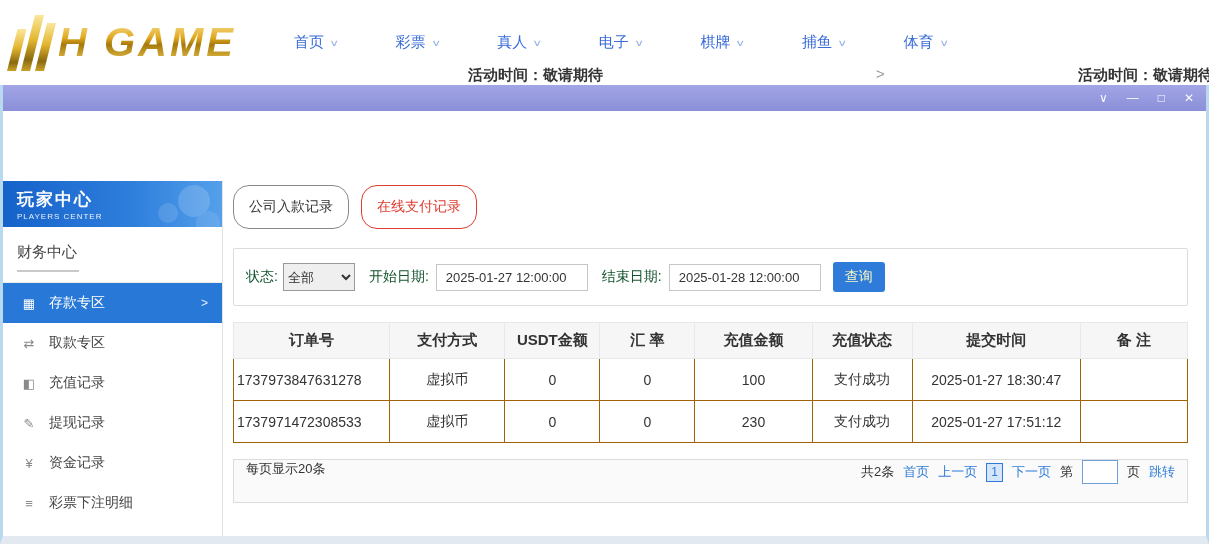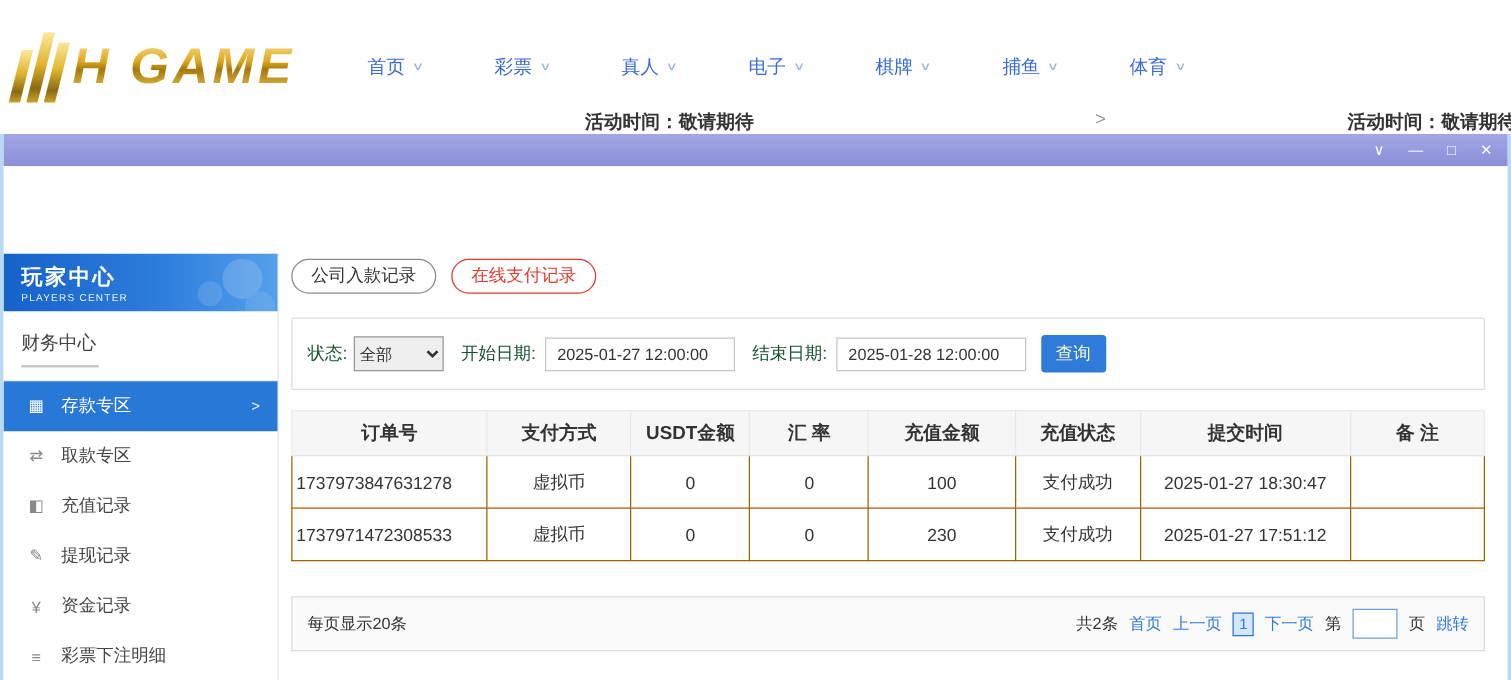--- a/index.html
+++ b/index.html
@@ -3,21 +3,21 @@
 <meta charset="utf-8">
 <style>
   * { margin:0; padding:0; box-sizing:border-box; }
   body {
     font-family:"Liberation Sans","DejaVu Sans",sans-serif;
     width:1209px; height:544px; overflow:hidden; background:#fff; color:#333;
   }
   .page { width:1209px; height:544px; position:relative; }
 
   
-  .site-header { height:107px; background:#fff; position:relative; display:flex; align-items:center; }
+  .site-header { height:85px; background:#fff; position:relative; display:flex; align-items:center; }
   .logo { display:flex; align-items:center; margin-left:14px; height:70px; }
   .logo-bars { display:inline-flex; align-items:flex-end; gap:5px; margin-right:7px; transform:skewX(-14deg); }
   .logo-bars i { display:block; width:9px; background:linear-gradient(180deg,#fbe79b 0%,#e2b52e 45%,#8a6a10 80%,#caa227 100%); }
   .logo-bars i:nth-child(1){ height:42px; }
   .logo-bars i:nth-child(2){ height:56px; }
   .logo-bars i:nth-child(3){ height:48px; }
   .logo-text {
     font-size:40px; font-weight:bold; font-style:italic; letter-spacing:3px;
     background:linear-gradient(180deg,#fbe79b 0%,#dfa71f 40%,#a6790c 55%,#f3cf58 100%);
     -webkit-background-clip:text; background-clip:text; color:#d9a41e; -webkit-text-fill-color:transparent;
@@ -65,21 +65,21 @@
   .sb-item { height:40px; display:flex; align-items:center; padding-left:17px; font-size:14px; color:#444; cursor:pointer; }
   .sb-icon { width:18px; margin-right:11px; color:#8a8a8a; font-size:13px; text-align:center; font-style:normal; }
   .sb-item.active { background:#2878d8; color:#fff; }
   .sb-item.active .sb-icon { color:#fff; }
   .sb-chev { margin-left:auto; margin-right:14px; font-size:12px; color:#e8f0fb; }
 
   
   .content { flex:1; padding:4px 18px 0 10px; }
   .tabs { display:flex; gap:12px; margin-bottom:19px; }
   .tab {
-    background:#fff; border:1px solid #8a8a8a; border-radius:16px; height:28px; padding:0 15px;
+    background:#fff; border:1px solid #8a8a8a; border-radius:16px; height:44px; padding:0 15px;
     font-size:14px; color:#333; cursor:pointer; font-family:inherit;
   }
   .tab.active { border-color:#e03b2f; color:#e03b2f; }
 
   .filterbox {
     border:1px solid #dcdcdc; border-radius:2px; padding:13px 12px; display:flex; align-items:center;
     margin-bottom:16px;
   }
   .flabel { font-size:14px; color:#14532d; margin-right:5px; }
   .ml { margin-left:14px; }
@@ -95,22 +95,22 @@
 
   table.records { width:100%; border-collapse:collapse; table-layout:fixed; }
   .records th {
     height:36px; background:#f6f6f6; border:1px solid #e8e8e8; font-size:15px; font-weight:bold;
     color:#333; text-align:center;
   }
   .records td { height:42px; border:1px solid #a16207; font-size:14px; color:#333; text-align:center; }
   .records td.col-order { text-align:left; padding-left:3px; }
 
   .pager {
-    margin-top:28px; border:1px solid #dcdcdc; background:#fafafa; height:44px;
-    display:flex; align-items:center; justify-content:space-between; padding:0 12px; font-size:13px;
+    margin-top:16px; border:1px solid #dcdcdc; background:#fafafa; height:44px;
+    display:flex; align-items:flex-start; justify-content:space-between; padding:0 12px; font-size:13px;
   }
   .pager-right { display:flex; align-items:center; gap:9px; }
   .plink { color:#2e7bd9; cursor:pointer; text-decoration:none; }
   .pcur {
     border:1px solid #2e7bd9; background:#d6e6fa; color:#2e7bd9; min-width:16px; height:19px;
     display:inline-flex; align-items:center; justify-content:center; padding:0 4px; font-size:12px; cursor:pointer;
   }
   .jump-input { width:36px; height:24px; border:1px solid #6f9fd8; font-family:inherit; font-size:13px; text-align:center; }
 </style>
 </head>

